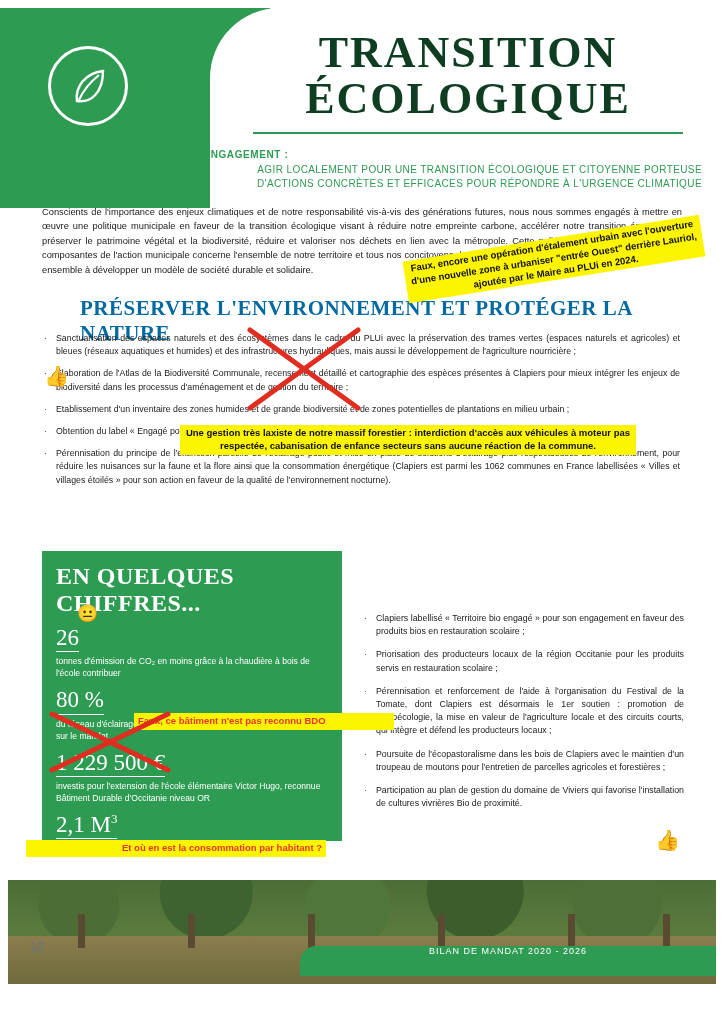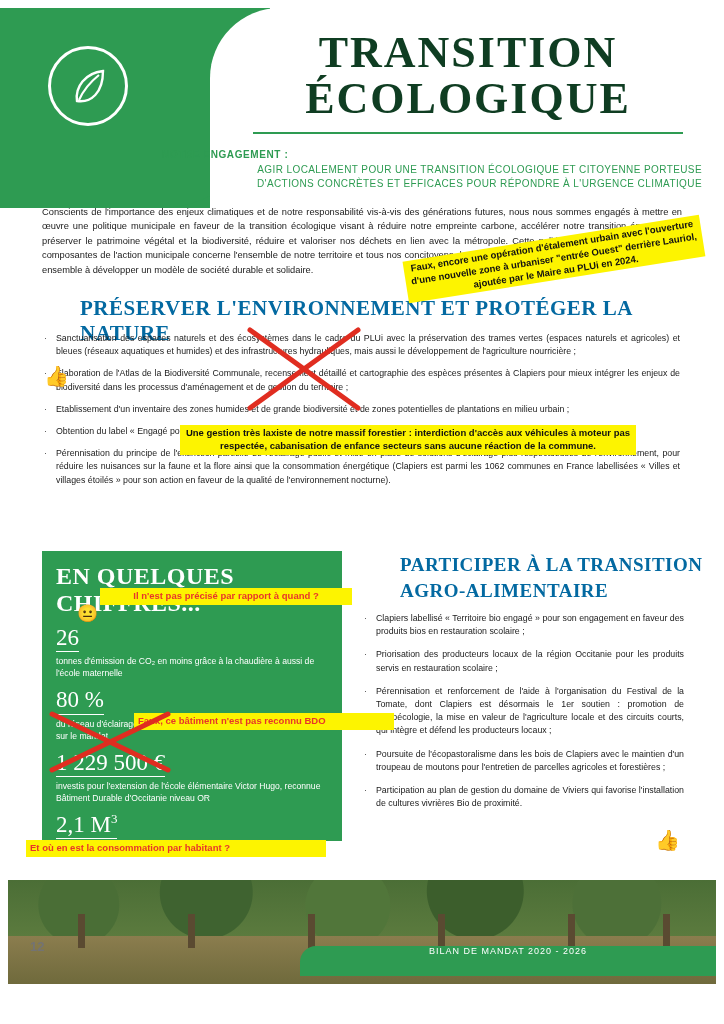--- a/index.html
+++ b/index.html
@@ -310,21 +310,21 @@
     left: 134px;
     width: 260px;
     color: #e8352a;
     text-align: left;
   }
   #ann-conso {
     top: 840px;
     left: 26px;
     width: 300px;
     color: #e8352a;
-    text-align: left;
+    text-align: right;
   }
   .redx {
     position: absolute;
     pointer-events: none;
   }
   .emoji-neutral {
     position: absolute;
     top: 603px;
     left: 77px;
     font-size: 17px;
@@ -387,43 +387,39 @@
     </div>
   </div>
 
   <div class="thumb-green" id="thumb1">👍</div>
 
   <div class="chiffres">
     <h2>EN QUELQUES CHIFFRES...</h2>
 
     <div class="chiffre-block">
       <div class="chiffre-num">26</div>
-      <div class="chiffre-txt">tonnes d'émission de CO₂ en moins grâce à la chaudière à aussi de l'école maternelle</div>
+      <div class="chiffre-txt">tonnes d'émission de CO₂ en moins grâce à la chaudière à bois de l'école contribuer</div>
     </div>
 
     <div class="chiffre-block">
       <div class="chiffre-num">80 %</div>
       <div class="chiffre-txt">du réseau d'éclairage public équipé d'ampoules basse consommation sur le mandat</div>
     </div>
 
     <div class="chiffre-block">
       <div class="chiffre-num">1 229 500 €</div>
       <div class="chiffre-txt">investis pour l'extension de l'école élémentaire Victor Hugo, reconnue Bâtiment Durable d'Occitanie niveau OR</div>
     </div>
 
     <div class="chiffre-block">
       <div class="chiffre-num"><span>2,1 M</span><sup>3</sup></div>
       <div class="chiffre-txt">d'eau consommée par élève et par an, en moyenne, dans les écoles de Clapiers : c'est une réduction de près de 60 % par rapport à 2021 (5,1 m³) grâce aux efforts de la commune.</div>
     </div>
   </div>
 
-  <div class="sec-title" id="sec2-title">
-    <div>PARTICIPER À LA TRANSITION</div>
-    <div>AGRO-ALIMENTAIRE</div>
-  </div>
 
   <div class="bullets" id="sec2-bullets">
     <div class="bullet">
       <span class="dot">·</span>
       <span class="btext">Clapiers labellisé « Territoire bio engagé » pour son engagement en faveur des produits bios en restauration scolaire ;</span>
     </div>
     <div class="bullet">
       <span class="dot">·</span>
       <span class="btext">Priorisation des producteurs locaux de la région Occitanie pour les produits servis en restauration scolaire ;</span>
     </div>
@@ -455,21 +451,20 @@
     <div class="trunk" style="left:655px"></div>
   </div>
 
   <div class="page-num">12</div>
   <div class="footer-bar">
     <span>BILAN DE MANDAT 2020 - 2026</span>
   </div>
 
   <div class="hl" id="ann-rot">Faux, encore une opération d'étalement urbain avec l'ouverture d'une nouvelle zone à urbaniser "entrée Ouest" derrière Lauriol, ajoutée par le Maire au PLUi en 2024.</div>
   <div class="hl" id="ann-forest">Une gestion très laxiste de notre massif forestier : interdiction d'accès aux véhicules à moteur pas respectée, cabanisation de enfance secteurs sans aucune réaction de la commune.</div>
-  <div class="hl" id="ann-quand">Il n'est pas précisé par rapport à quand ?</div>
   <div class="hl" id="ann-bdo">Faux, ce bâtiment n'est pas reconnu BDO</div>
   <div class="hl" id="ann-conso">Et où en est la consommation par habitant ?</div>
 
   <span class="emoji-neutral">😐</span>
 
   <svg class="redx" style="top:320px;left:240px" width="130" height="100" viewBox="0 0 130 100">
     <line x1="10" y1="10" x2="118" y2="88" stroke="#e02d20" stroke-width="5" stroke-linecap="round"></line>
     <line x1="118" y1="10" x2="10" y2="88" stroke="#e02d20" stroke-width="5" stroke-linecap="round"></line>
   </svg>
 

